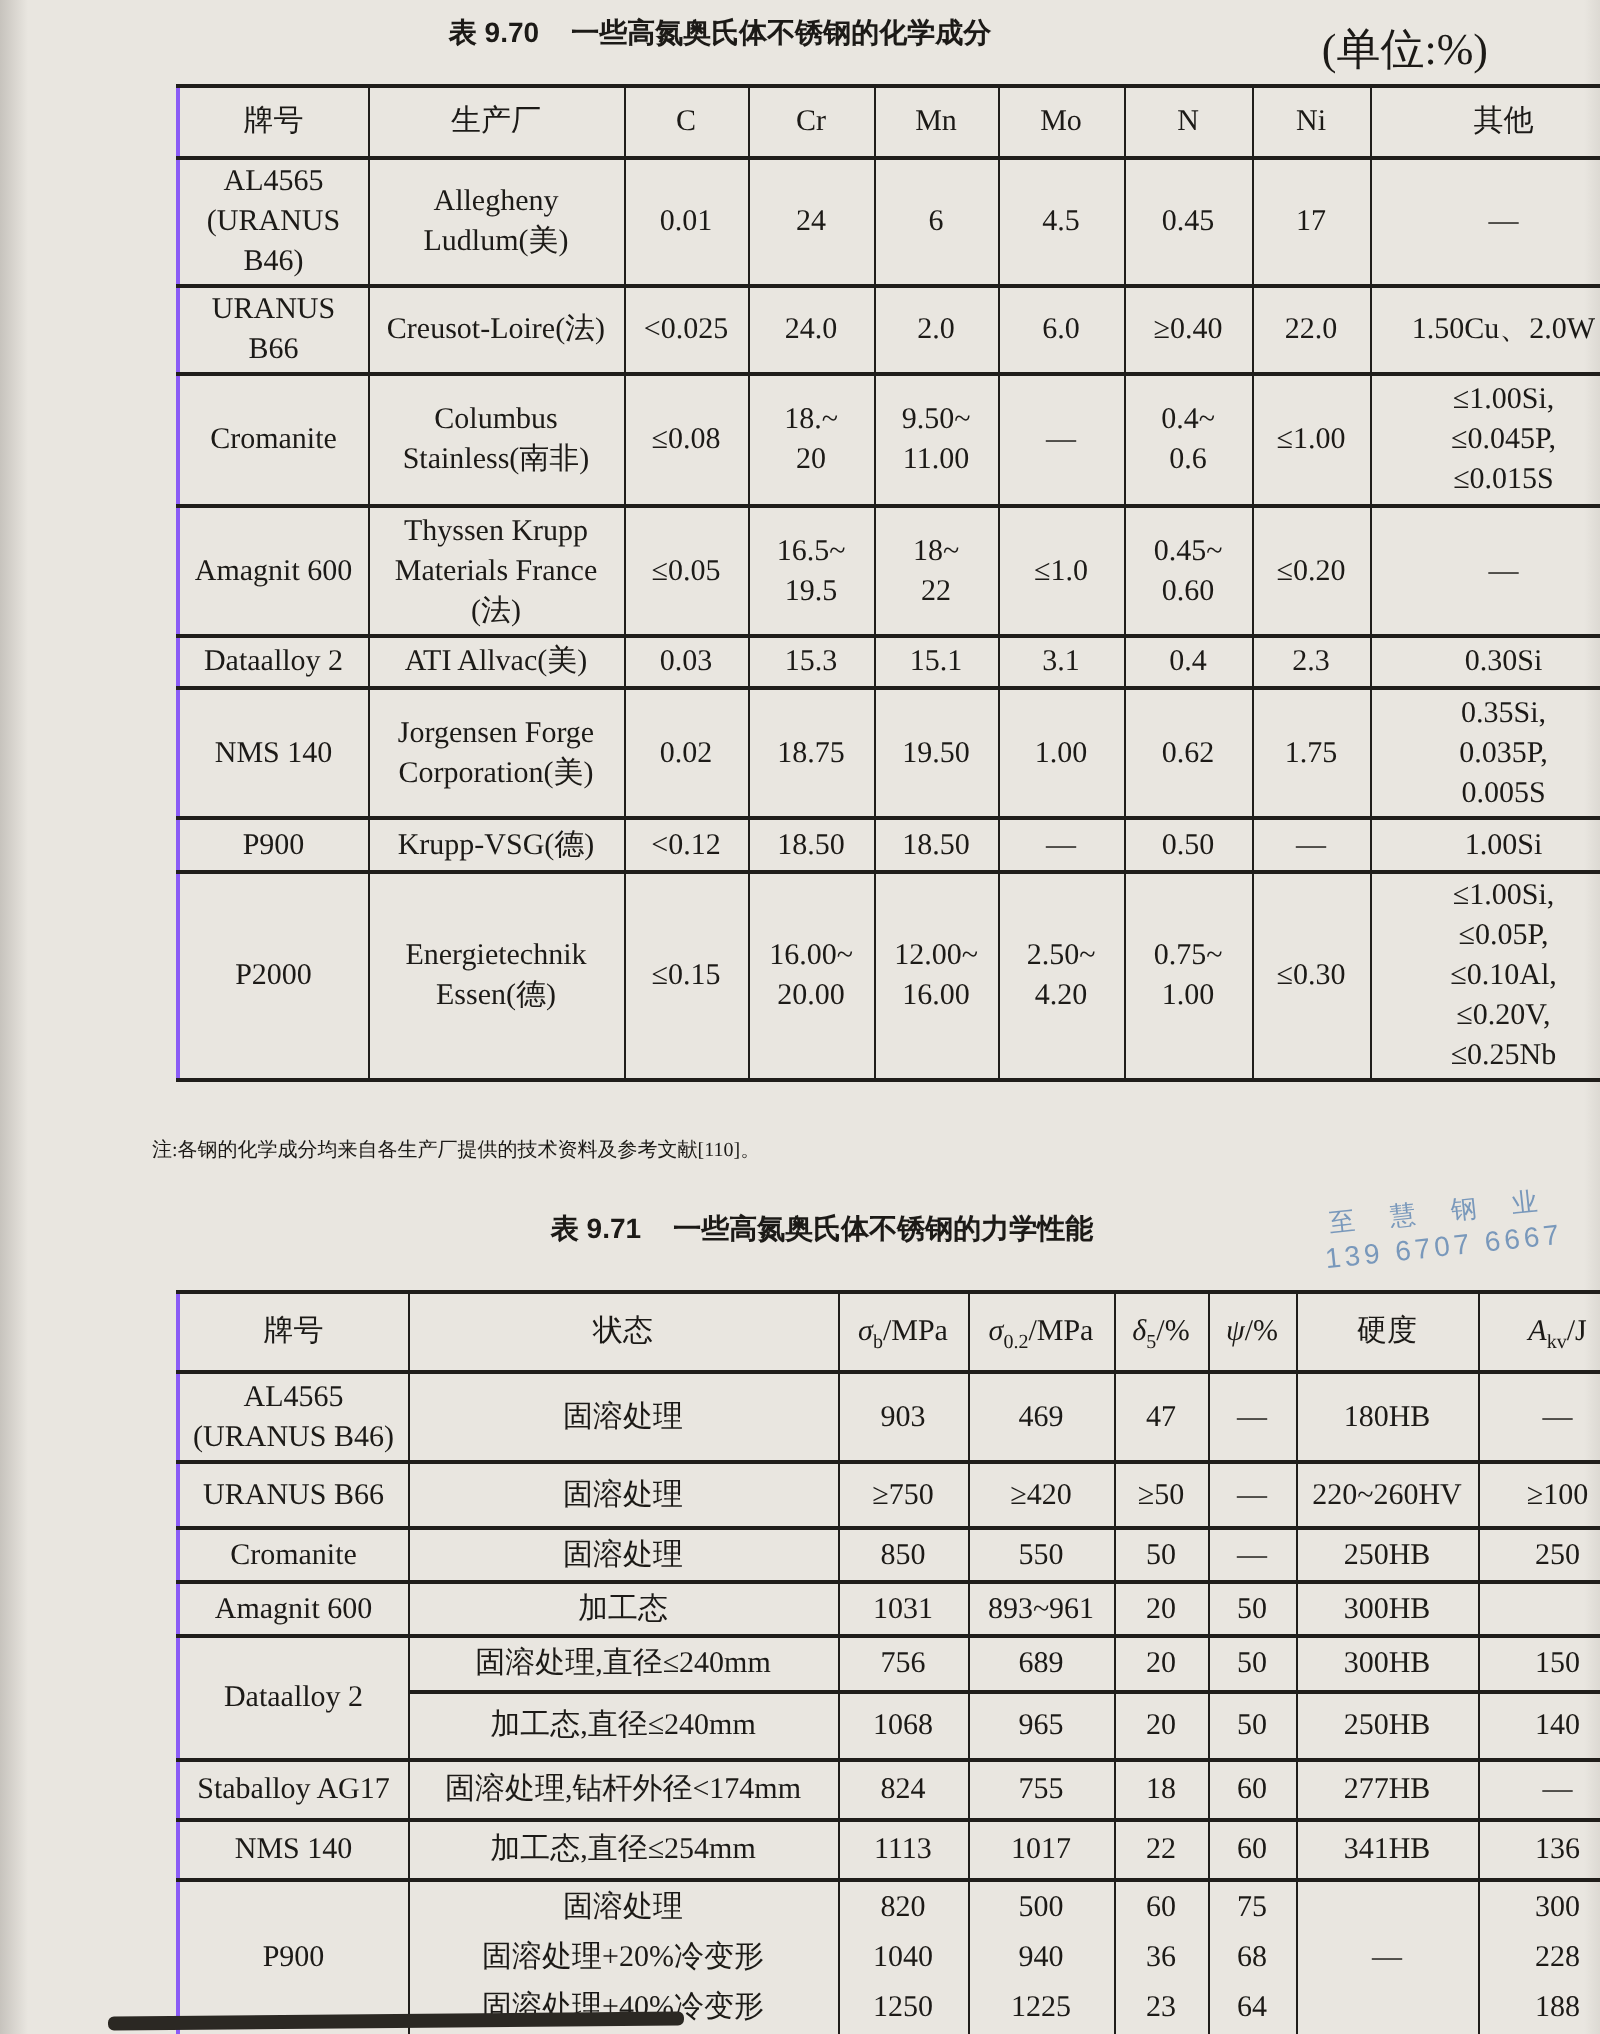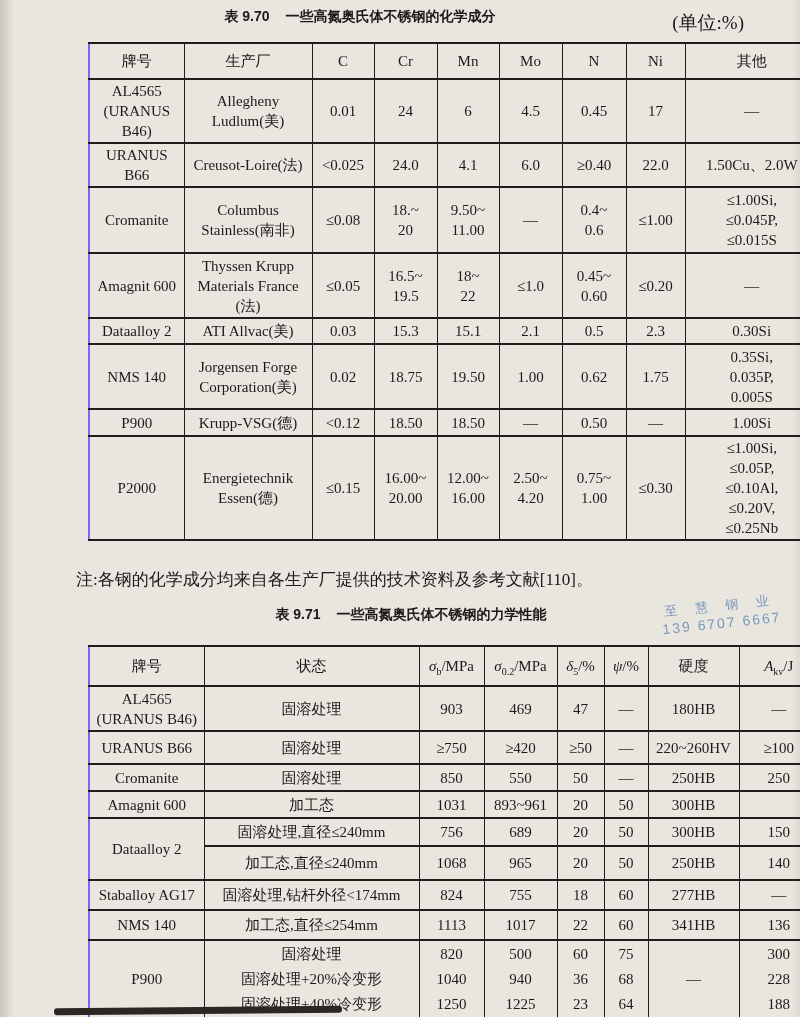--- a/index.html
+++ b/index.html
@@ -16,40 +16,40 @@
   }
   .cap{
     position:absolute;left:60px;width:600px;text-align:center;
     font-family:"Liberation Sans","DejaVu Sans",sans-serif;
     font-weight:bold;font-size:14px;white-space:nowrap;
   }
   .cap1{top:8px;}
   .cap2{top:606px;left:11px;width:800px;}
   .cap-gap{display:inline-block;width:16px;}
   .unit1{
-    position:absolute;top:10px;right:56px;font-size:19px;
+    position:absolute;top:10px;right:56px;font-size:22px;
   }
   table.t{
     position:absolute;border-collapse:collapse;table-layout:fixed;
     border:2px solid #8b5cf6;
     margin-left:28px;
   }
   table.t td{
     border:1.4px solid #201e1b;border-top-width:2px;border-bottom-width:2px;
     text-align:center;vertical-align:middle;
     padding:1px 2px;font-size:15px;line-height:20px;
     white-space:pre-line;overflow:hidden;
   }
   .t1{left:60px;top:42px;width:730px;}
   .t2{left:60px;top:645px;width:730px;border-bottom-width:3px;}
   .t2 tr.tall td{line-height:25px;}
   .sym{font-style:italic;}
   sub{font-size:10px;line-height:0;}
   .note{
-    position:absolute;left:76px;top:568px;font-size:17px;
+    position:absolute;left:76px;top:568px;font-size:10px;
   }
   .watermark{
     position:absolute;left:646px;top:597px;width:150px;
     color:rgba(92,132,178,.8);
     font-family:"Liberation Sans","DejaVu Sans",sans-serif;
     transform:rotate(-6deg);text-align:center;
   }
   .watermark .wm1{font-size:13px;letter-spacing:7px;white-space:nowrap;}
   .watermark .wm2{font-size:14px;letter-spacing:2px;white-space:nowrap;}
   .smudge{
@@ -102,21 +102,21 @@
       <td>4.5</td>
       <td>0.45</td>
       <td>17</td>
       <td>—</td>
     </tr>
     <tr style="height:26px">
       <td>URANUS B66</td>
       <td>Creusot-Loire(法)</td>
       <td>&lt;0.025</td>
       <td>24.0</td>
-      <td>4.1</td>
+      <td>2.0</td>
       <td>6.0</td>
       <td>≥0.40</td>
       <td>22.0</td>
       <td>1.50Cu、2.0W</td>
     </tr>
     <tr style="height:66px">
       <td>Cromanite</td>
       <td>Columbus
 Stainless(南非)</td>
       <td>≤0.08</td>
@@ -147,22 +147,22 @@
 0.60</td>
       <td>≤0.20</td>
       <td>—</td>
     </tr>
     <tr style="height:26px">
       <td>Dataalloy 2</td>
       <td>ATI Allvac(美)</td>
       <td>0.03</td>
       <td>15.3</td>
       <td>15.1</td>
-      <td>2.1</td>
-      <td>0.5</td>
+      <td>3.1</td>
+      <td>0.4</td>
       <td>2.3</td>
       <td>0.30Si</td>
     </tr>
     <tr style="height:65px">
       <td>NMS 140</td>
       <td>Jorgensen Forge
 Corporation(美)</td>
       <td>0.02</td>
       <td>18.75</td>
       <td>19.50</td>

